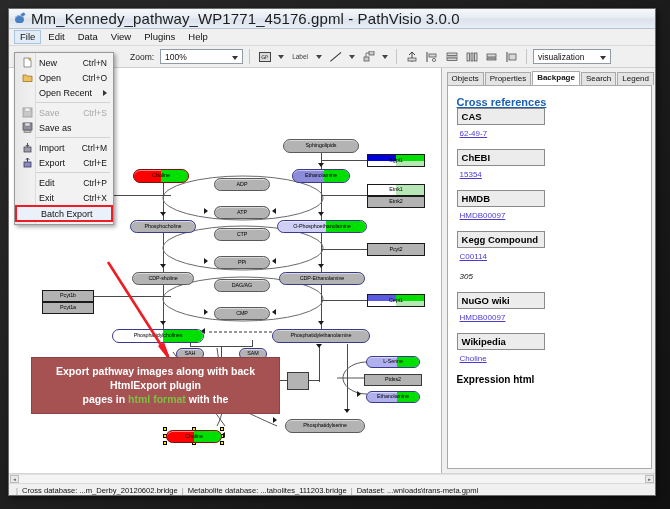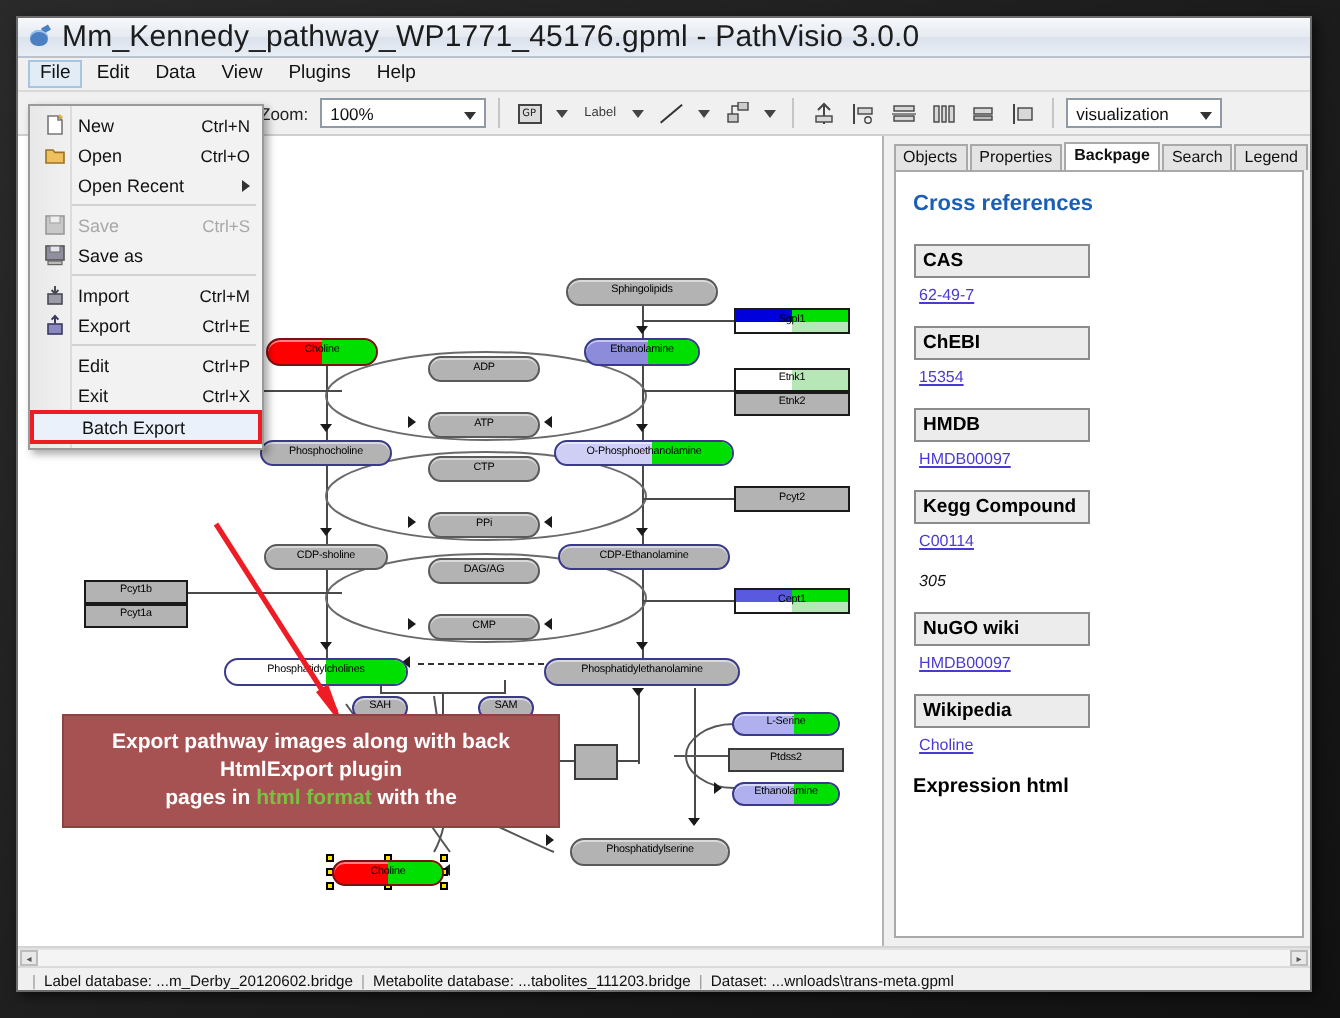--- a/index.html
+++ b/index.html
@@ -216,21 +216,21 @@
     line-height: 1.35;
     padding: 6px 8px;
     z-index: 14;
   }
   .callout .hl { color: #7cc043; }
   .red-arrow { position: absolute; z-index: 13; }
   
   .dropdown {
     position: absolute;
     left: 5px; top: 43px;
-    width: 118px;
+    width: 100px;
     background: #f2f2f2;
     border: 1px solid #9a9a9a;
     box-shadow: 2px 2px 4px rgba(0,0,0,.35);
     z-index: 50;
     padding: 2px 0;
   }
   .dropdown:before {
     content: ""; position: absolute;
     left: 0; top: 0; bottom: 0; width: 20px;
     background: linear-gradient(to right,#e8e8e8,#f1f1f1);
@@ -296,21 +296,22 @@
     border: 1px solid #a9a9a9;
     margin: 0 3px 0 5px;
     position: relative;
     overflow: hidden;
     padding: 10px 9px;
   }
   .cross-title {
     color: #1a5fb4;
     font-size: 11px;
     font-weight: bold;
-    margin-bottom: 14px;
+    margin-bottom: 0;
+    text-decoration: underline;
   }
   .db-block { margin-bottom: 11px; }
   .db-head {
     background: #ececec;
     border: 1px solid #8b8b8b;
     font-size: 9.5px;
     font-weight: bold;
     color: #000;
     padding: 2px 4px;
     width: 88px;
@@ -748,21 +749,21 @@
     </div>
 
     <div class="statusbar">
       <div class="hscroll">
         <div class="sb-btn">◂</div>
         <div class="sb-track"></div>
         <div class="sb-btn">▸</div>
       </div>
       <div class="status-line">
         <span class="status-sep">|</span>
-        <span>Label database: ...m_Derby_20120602.bridge</span>
+        <span>Cross database: ...m_Derby_20120602.bridge</span>
         <span class="status-sep">|</span>
         <span>Metabolite database: ...tabolites_111203.bridge</span>
         <span class="status-sep">|</span>
         <span>Dataset: ...wnloads\trans-meta.gpml</span>
       </div>
     </div>
 
     <div class="dropdown">
       <div class="dd-item">
         <span class="dd-ico">

